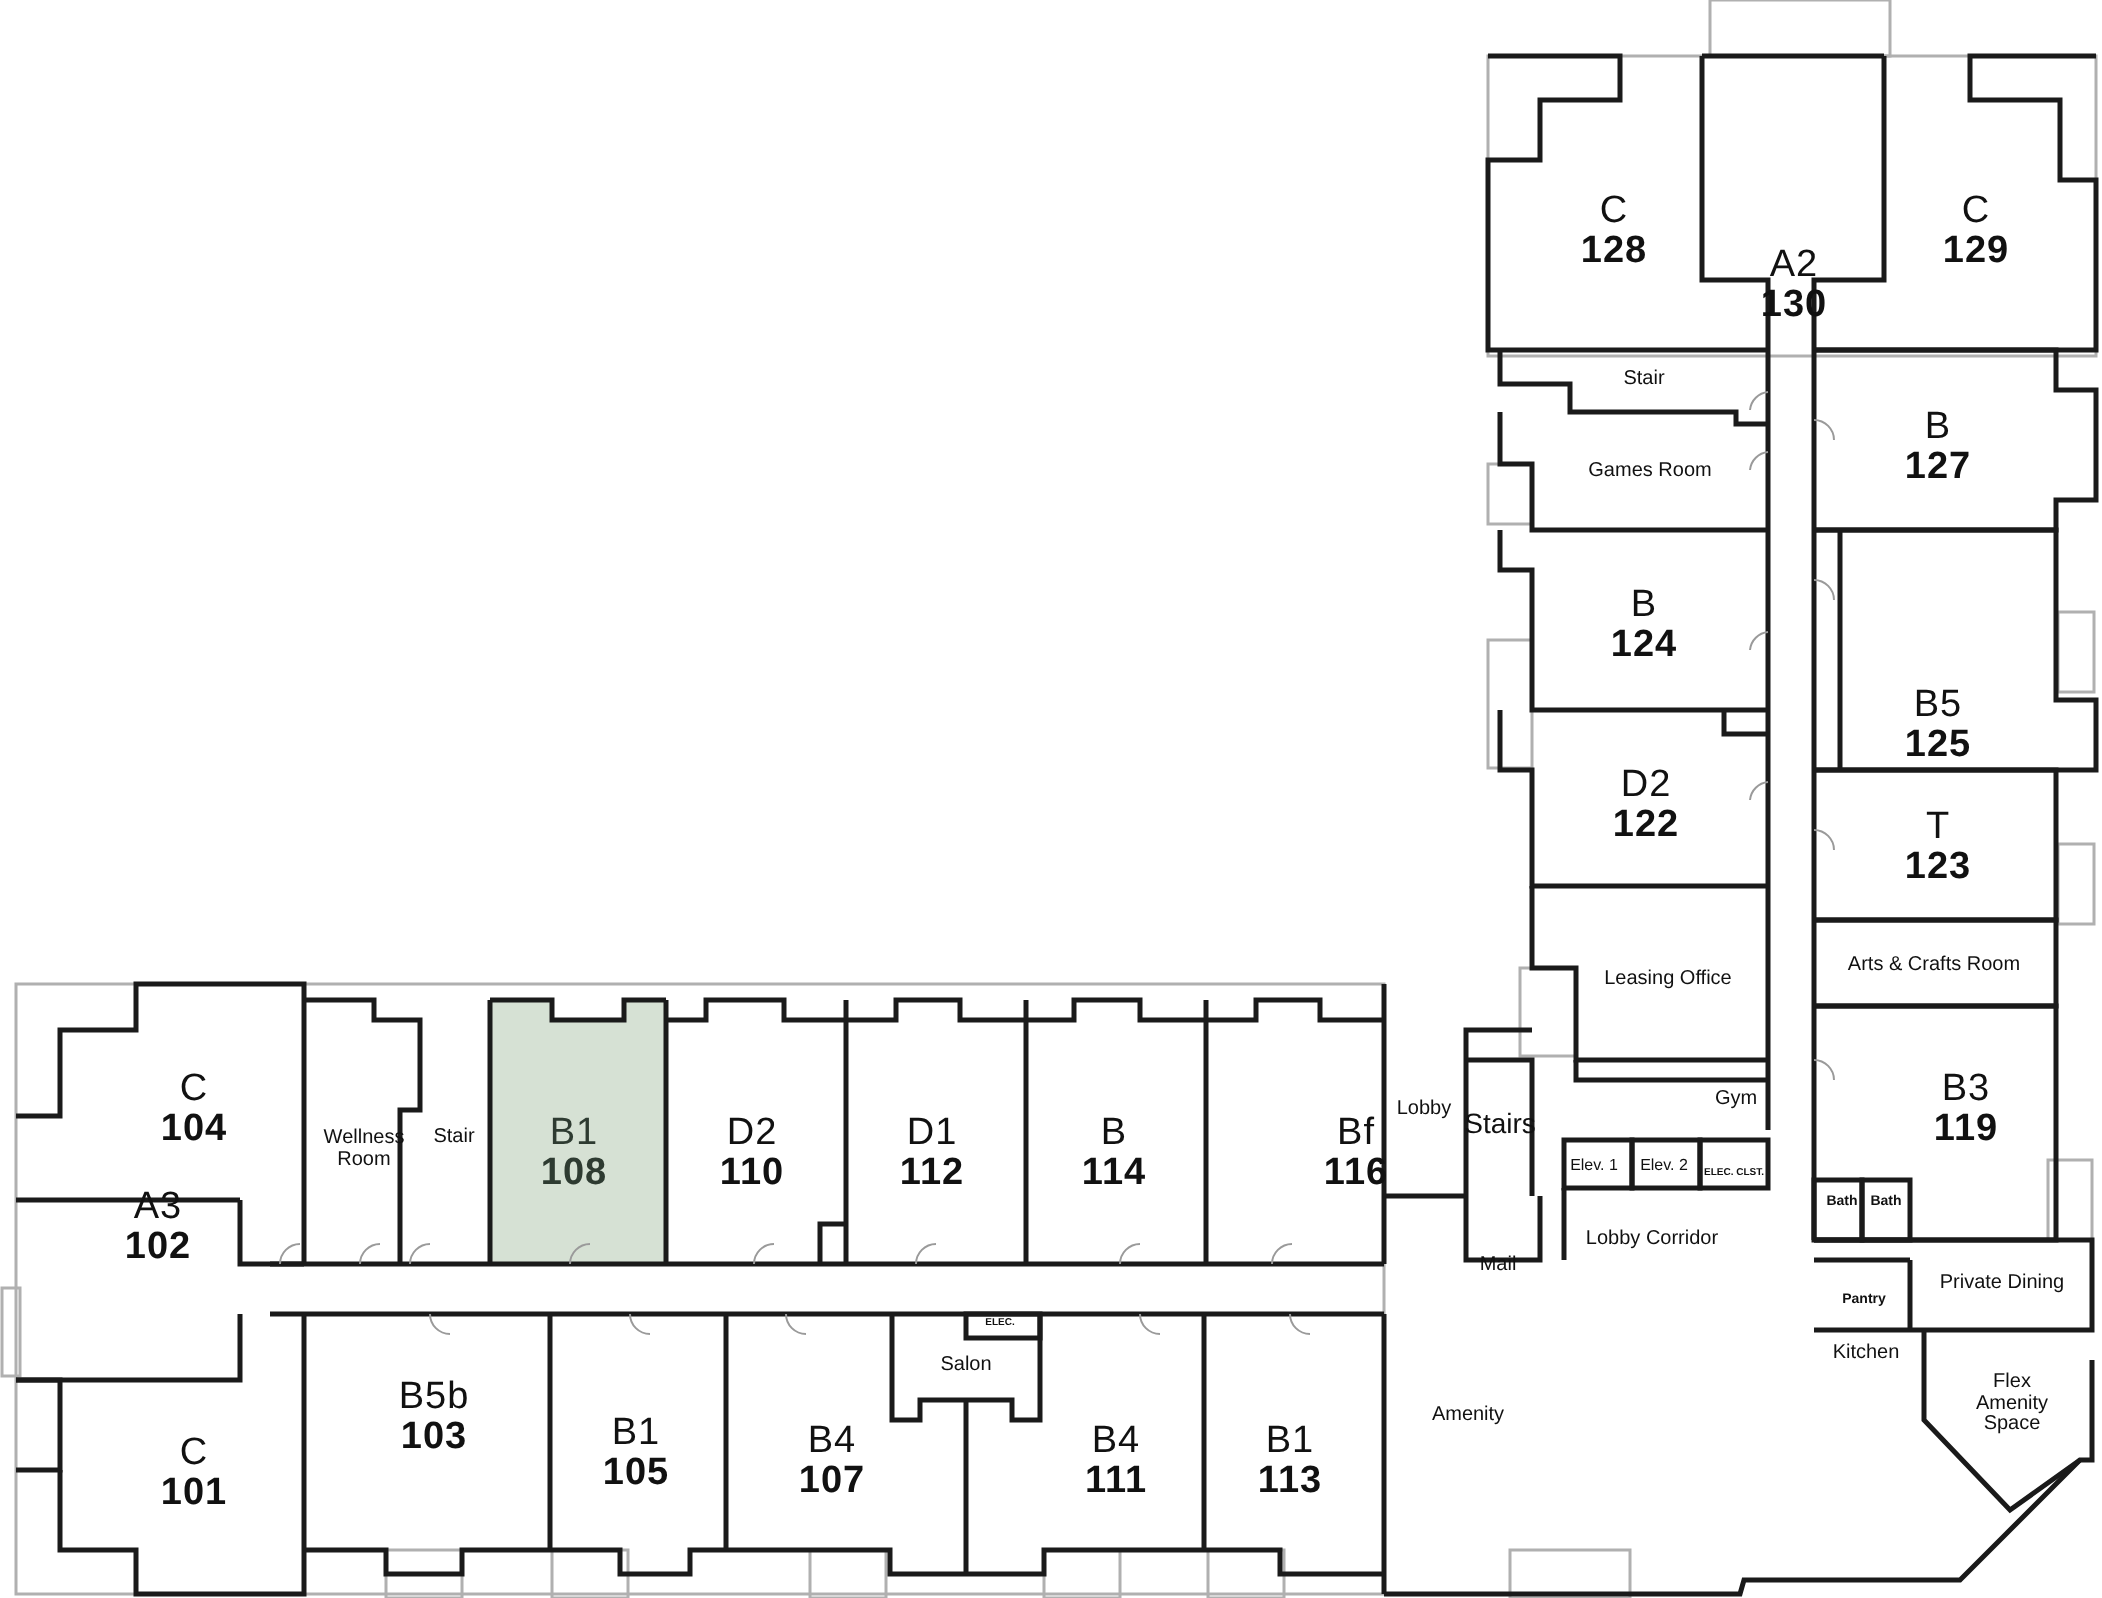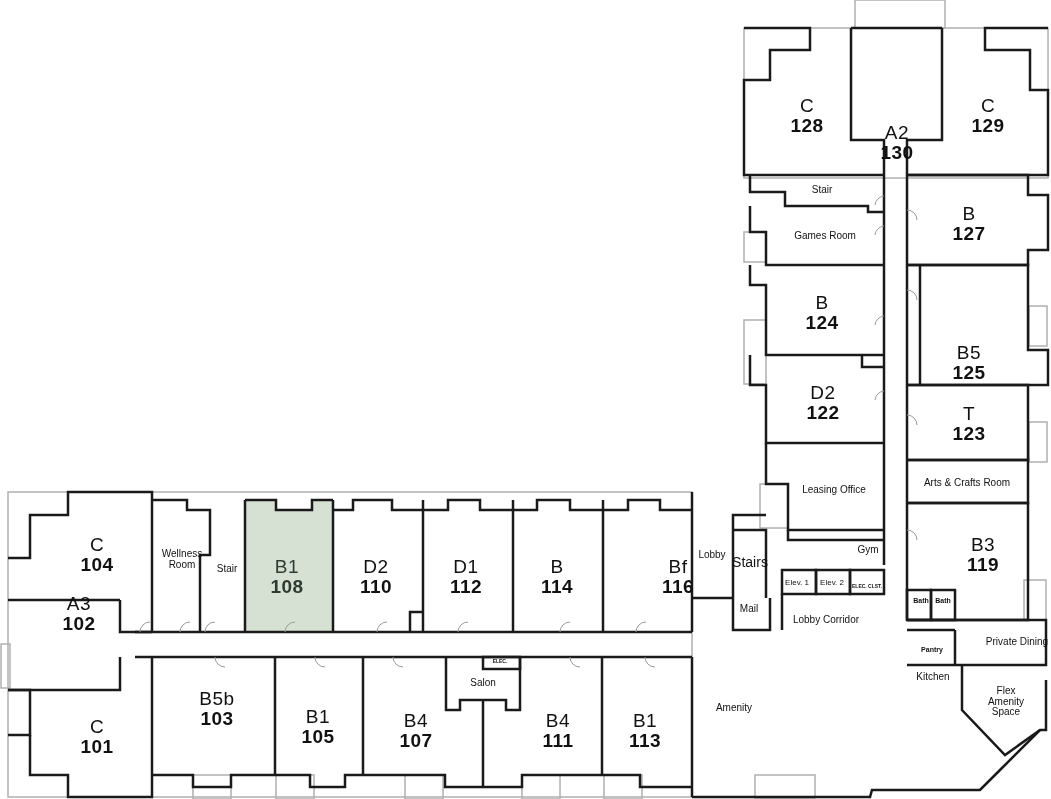--- a/index.html
+++ b/index.html
@@ -226,39 +226,39 @@
     </div>
   <div class="lbl" style="left:969px;top:424px;">
       <span class="type">T</span>
       <span class="num">123</span>
     </div>
   <div class="lbl" style="left:983px;top:555px;">
       <span class="type">B3</span>
       <span class="num">119</span>
     </div>
 
-  <div class="lbl small" style="left:182px;top:559px;white-space:pre;">Wellness
+  <div class="lbl small" style="left:182px;top:575px;white-space:pre;">Wellness
 Room</div>
   <div class="lbl small" style="left:227px;top:569px;">Stair</div>
   <div class="lbl small" style="left:822px;top:190px;">Stair</div>
   <div class="lbl small" style="left:825px;top:236px;">Games Room</div>
   <div class="lbl small" style="left:834px;top:490px;">Leasing Office</div>
   <div class="lbl small" style="left:967px;top:483px;">Arts &amp; Crafts Room</div>
   <div class="lbl small" style="left:712px;top:555px;">Lobby</div>
   <div class="lbl small" style="left:750px;top:562px;font-size:14px;">Stairs</div>
   <div class="lbl small" style="left:820px;top:550px;margin-left:48px;">Gym</div>
   <div class="lbl small" style="left:797px;top:583px;font-size:8px;">Elev. 1</div>
   <div class="lbl small" style="left:832px;top:583px;font-size:8px;">Elev. 2</div>
   <div class="lbl tiny" style="left:867px;top:587px;font-size:5px;">ELEC. CLST.</div>
-  <div class="lbl small" style="left:749px;top:609px;">Mail</div>
+  <div class="lbl small" style="left:749px;top:633px;">Mail</div>
   <div class="lbl small" style="left:826px;top:620px;">Lobby Corridor</div>
   <div class="lbl tiny" style="left:921px;top:601px;">Bath</div>
   <div class="lbl tiny" style="left:943px;top:601px;">Bath</div>
   <div class="lbl tiny" style="left:932px;top:650px;">Pantry</div>
-  <div class="lbl small" style="left:1001px;top:642px;padding-left:32px;">Private Dining</div>
+  <div class="lbl small" style="left:1001px;top:642px;">Private Dining</div>
   <div class="lbl small" style="left:933px;top:677px;">Kitchen</div>
   <div class="lbl small" style="left:1006px;top:702px;white-space:pre;">Flex
 Amenity
 Space</div>
   <div class="lbl small" style="left:734px;top:708px;">Amenity</div>
   <div class="lbl small" style="left:483px;top:683px;">Salon</div>
   <div class="lbl tiny" style="left:500px;top:662px;font-size:5px;">ELEC.</div>
 </div>
 
 </body></html>

